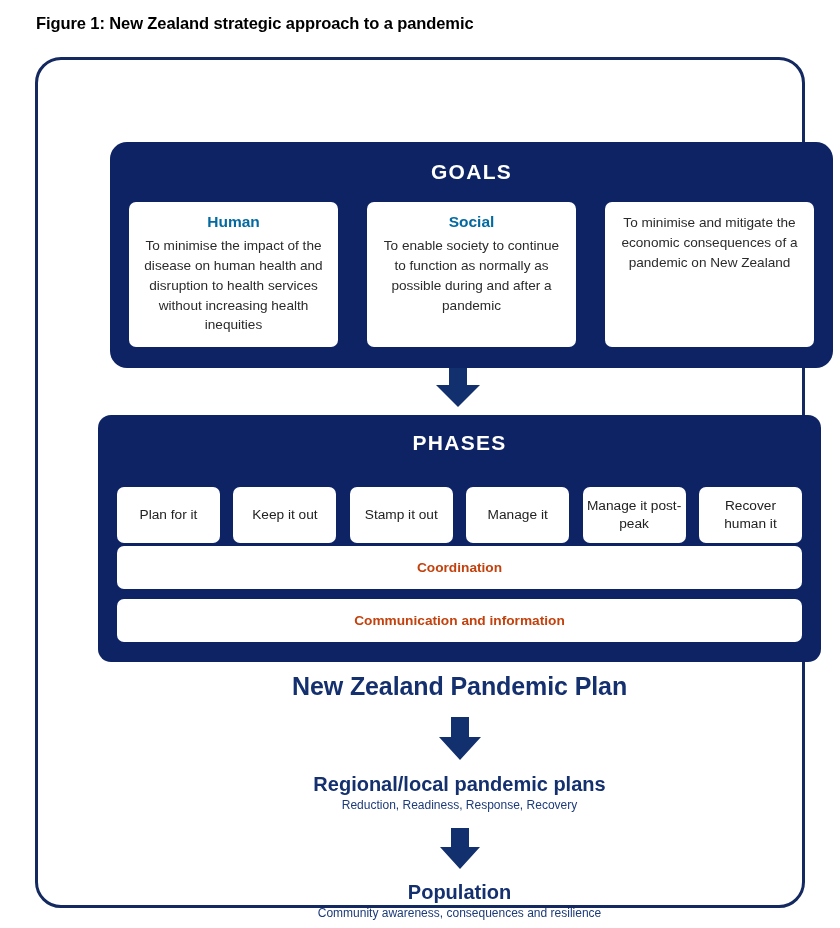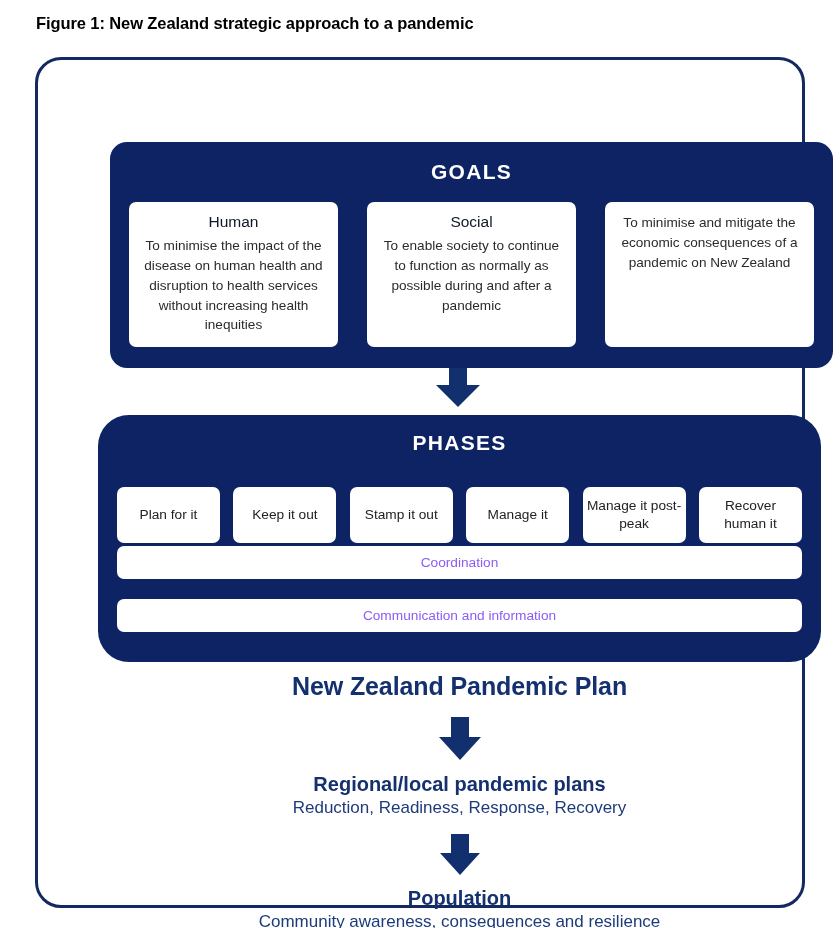--- a/index.html
+++ b/index.html
@@ -80,22 +80,22 @@
     width: 209px;
     min-height: 138px;
     background: #ffffff;
     border-radius: 7px;
     box-sizing: border-box;
     padding: 11px 10px 12px 10px;
     text-align: center;
   }
   .goal-title {
     font-size: 15.5px;
-    font-weight: normal;
-    color: #0f172a;
+    font-weight: bold;
+    color: #0369a1;
     margin-bottom: 5px;
   }
   .goal-text {
     font-size: 13.6px;
     line-height: 1.46;
     color: #2b2b2b;
   }
 
   
   .arrow {
@@ -107,21 +107,21 @@
   .arrow-goals-phases { left: 396px; top: 308px; }
 
   
   .phases-panel {
     position: absolute;
     left: 60px;
     top: 355px;
     width: 723px;
     height: 247px;
     background: #0d2364;
-    border-radius: 31px;
+    border-radius: 13px;
   }
   .phases-panel .panel-heading { top: 16px; }
 
   .phase-cards {
     position: absolute;
     left: 19px;
     right: 19px;
     top: 72px;
     display: flex;
     justify-content: space-between;
@@ -139,28 +139,29 @@
     line-height: 1.28;
     color: #222222;
     box-sizing: border-box;
     padding: 3px 4px;
   }
 
   .phase-bar {
     position: absolute;
     left: 19px;
     right: 19px;
-    height: 33px;
+    height: 43px;
     background: #ffffff;
     border-radius: 7px;
     display: flex;
     align-items: center;
     justify-content: center;
     font-size: 13.7px;
-    color: #8b5cf6;
+    color: #c2410c;
+    font-weight: bold;
   }
   .phase-bar.bar-1 { top: 131px; }
   .phase-bar.bar-2 { top: 184px; }
 
   
   .cascade {
     position: absolute;
     left: 60px;
     top: 612px;
     width: 723px;
@@ -179,21 +180,21 @@
   .cascade-arrow.gap-a { margin-top: 16px; margin-bottom: 12px; }
   .cascade-arrow.gap-b { margin-top: 16px; margin-bottom: 11px; }
 
   .node-title {
     font-size: 20px;
     font-weight: bold;
     color: #14306e;
     margin-bottom: 2px;
   }
   .node-sub {
-    font-size: 17px;
+    font-size: 12px;
     color: #1d3b79;
   }
 </style>
 </head>
 <body>
 
 <div class="page">
 
   <div class="figure-caption">Figure 1: New Zealand strategic approach to a pandemic</div>
 

